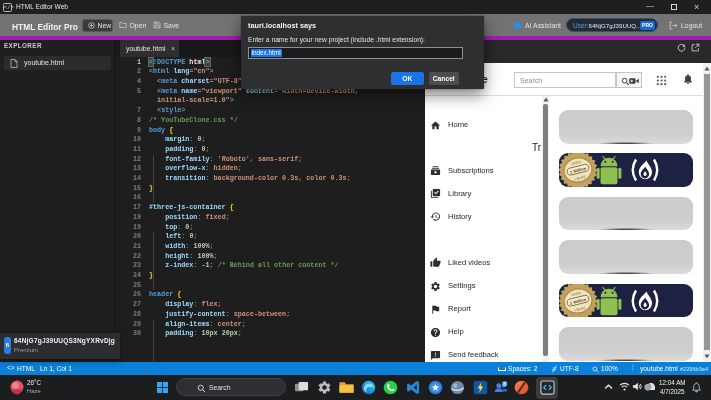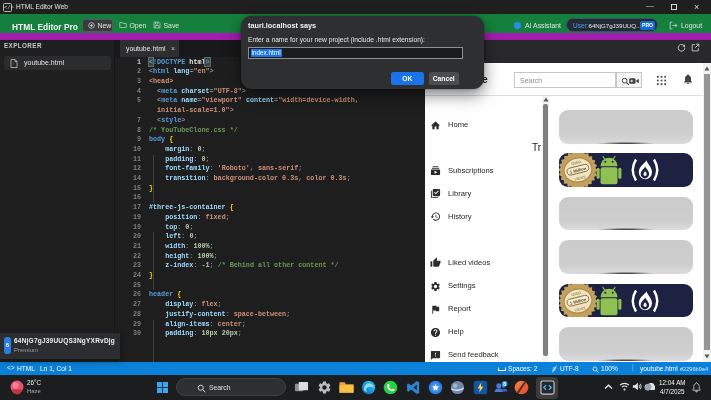--- a/index.html
+++ b/index.html
@@ -5,21 +5,21 @@
 *{margin:0;padding:0;box-sizing:border-box}
 html,body{width:711px;height:400px;overflow:hidden;background:#000;font-family:"Liberation Sans",sans-serif}
 #app{position:relative;width:711px;height:400px;overflow:hidden}
 .abs{position:absolute}
 
 #titlebar{left:0;top:0;width:711px;height:14px;background:#1f1f1f;color:#ddd}
 #titlebar .t{position:absolute;left:16px;top:3px;font-size:6.6px;color:#e5e5e5}
 #tbicon{left:3px;top:2.5px;width:9px;height:9px;border:1px solid #b9b9b9;border-radius:1.5px;color:#cfcfcf;font-size:5.5px;line-height:7px;text-align:center;font-family:"Liberation Mono",monospace}
 .wc{color:#d5d5d5;font-size:8px}
 
-#toolbar{left:0;top:14px;width:711px;height:26px;background:#15803d;border-bottom:7px solid #a21caf}
+#toolbar{left:0;top:14px;width:711px;height:26px;background:#737373;border-bottom:4px solid #a21caf}
 #toolbar .brand{position:absolute;left:12px;top:8px;font-size:8.4px;font-weight:bold;color:#f2f2f2}
 .tbtn{position:absolute;top:4.5px;height:13.5px;font-size:6.9px;color:#e3e3e3;display:flex;align-items:center}
 #btn-new{left:82px;width:31px;background:#3a3b3d;border:1px solid #58595b;border-radius:3px;padding-left:5px}
 
 #explorer{left:0;top:40px;width:115px;height:322px;background:#1f1f20;border-right:1px solid #151515}
 #explorer .hd{position:absolute;left:4px;top:2px;font-size:6.3px;font-weight:bold;letter-spacing:.4px;color:#c9c9c9}
 #filerow{position:absolute;left:4px;top:16px;width:107px;height:14px;background:#2b2c2e;border-radius:2px}
 #filerow .nm{position:absolute;left:20px;top:3px;font-size:7px;color:#e2e2e2}
 
 #tabbar{left:115px;top:40px;width:310px;height:17px;background:#18181a}
@@ -49,21 +49,21 @@
 .sbrow .tx{position:absolute;left:18px;top:0.8px;font-size:7.6px;color:#262626}
 .thumb{position:absolute;left:134px;width:133.5px;height:33.5px;border-radius:9px}
 .gthumb{background:radial-gradient(27% 3.2px at 50% 100.5%, rgba(50,50,50,.85) 25%, rgba(100,100,100,.35) 62%, rgba(205,205,205,0) 82%),linear-gradient(180deg,#cbcbcb 0%,#cecece 72%,#dbdbdb 100%)}
 .bthumb{background:#1d2142}
 
 #isb{position:absolute;left:117px;top:33px;width:7px;height:266px;background:#f3f3f3}
 #isb .th{position:absolute;left:1px;top:8px;width:5px;height:252px;background:#7f7f7f;border-radius:2px}
 #osb{position:absolute;left:278px;top:-6px;width:8px;height:305px;background:#f1f1f1}
 #osb .th{position:absolute;left:1px;top:17px;width:6px;height:276px;background:#969696}
 
-#dialog{left:241px;top:16px;width:243px;height:73px;background:#2e2f31;box-shadow:0 6px 16px rgba(0,0,0,.5),0 0 2px rgba(0,0,0,.4);z-index:60;border-radius:11px}
+#dialog{left:241px;top:16px;width:243px;height:73px;background:#2e2f31;box-shadow:0 6px 16px rgba(0,0,0,.5),0 0 2px rgba(0,0,0,.4);z-index:60;border-radius:1px}
 #dialog .ttl{position:absolute;left:7px;top:5px;font-size:7.3px;font-weight:bold;color:#f2f2f2}
 #dialog .msg{position:absolute;left:7px;top:19.5px;font-size:6.7px;color:#e6e6e6}
 #dinput{position:absolute;left:7px;top:30.5px;width:215px;height:12px;background:#1b1c1e;border:1px solid #8f8f8f}
 #dinput .sel{position:absolute;left:1.5px;top:1.5px;height:8px;background:#1a73e8;color:#fff;font-size:6.4px;line-height:8px;padding:0 1px}
 .dbtn{position:absolute;top:55.5px;height:13px;border-radius:2.5px;color:#fff;font-size:6.7px;font-weight:bold;text-align:center;line-height:13px}
 #dok{left:149.5px;width:33.5px;background:#1a73e8}
 #dcancel{left:187.5px;width:30.5px;background:#4c4d4f}
 
 #ucard{left:0;top:333px;width:120px;height:26px;background:#2c2d30;box-shadow:0 2px 6px rgba(0,0,0,.4);z-index:40}
 #ucard .pill{position:absolute;left:4px;top:3.5px;width:7px;height:17px;background:#2a7de1;border-radius:3px;color:#fff;font-size:6px;font-weight:bold;text-align:center;line-height:17px}
@@ -126,30 +126,30 @@
   <div id="tabbar" class="abs">
     <div id="tab1">
         <span class="nm">youtube.html</span>
         <span class="x">×</span>
       </div>
   </div>
   <div id="editor" class="abs">
     <div id="code">
 <div class="r"><span class="n act">1</span><span class="g"></span><span class="blu"><span class="bm">&lt;</span>!DOCTYPE</span><span class="wht"> html</span><span class="blu bm">&gt;</span></div>
 <div class="r"><span class="n">2</span><span class="g"></span><span class="pun">&lt;</span><span class="blu">html</span> <span class="lb">lang</span><span class="pun">=</span><span class="org">"en"</span><span class="pun">&gt;</span></div>
-<div class="r"><span class="n">3</span><span class="g"></span><span class="org">&lt;head&gt;</span></div>
 <div class="r"><span class="n">4</span><span class="g"></span>  <span class="pun">&lt;</span><span class="blu">meta</span> <span class="lb">charset</span><span class="pun">=</span><span class="org">"UTF-8"</span><span class="pun">&gt;</span></div>
 <div class="r"><span class="n">5</span><span class="g"></span>  <span class="pun">&lt;</span><span class="blu">meta</span> <span class="lb">name</span><span class="pun">=</span><span class="org">"viewport"</span> <span class="lb">content</span><span class="pun">=</span><span class="org">"width=device-width,</span></div>
 <div class="r"><span class="n"></span><span class="g"></span>  <span class="org">initial-scale=1.0"</span><span class="pun">&gt;</span></div>
 <div class="r"><span class="n">7</span><span class="g"></span>  <span class="pun">&lt;</span><span class="blu">style</span><span class="pun">&gt;</span></div>
 <div class="r"><span class="n">8</span><span class="g"></span><span class="grn">/* YouTubeClone.css */</span></div>
 <div class="r"><span class="n">9</span><span class="g"></span><span class="blu">body</span> <span class="gold">{</span></div>
 <div class="r"><span class="n">10</span><span class="g"></span>    <span class="lb">margin</span><span class="pun">:</span> <span class="num">0</span><span class="pun">;</span></div>
 <div class="r"><span class="n">11</span><span class="g"></span>    <span class="lb">padding</span><span class="pun">:</span> <span class="num">0</span><span class="pun">;</span></div>
 <div class="r"><span class="n">12</span><span class="g"></span>    <span class="lb">font-family</span><span class="pun">:</span> <span class="org">'Roboto'</span><span class="pun">,</span> <span class="org">sans-serif</span><span class="pun">;</span></div>
+<div class="r"><span class="n">13</span><span class="g"></span>    <span class="lb">overflow-x</span><span class="pun">:</span> <span class="org">hidden</span><span class="pun">;</span></div>
 <div class="r"><span class="n">14</span><span class="g"></span>    <span class="lb">transition</span><span class="pun">:</span> <span class="org">background-color 0.3s</span><span class="pun">,</span> <span class="org">color 0.3s</span><span class="pun">;</span></div>
 <div class="r"><span class="n">15</span><span class="g"></span><span class="gold">}</span></div>
 <div class="r"><span class="n">16</span><span class="g"></span></div>
 <div class="r"><span class="n">17</span><span class="g"></span><span class="lb">#three-js-container</span> <span class="gold">{</span></div>
 <div class="r"><span class="n">19</span><span class="g"></span>    <span class="lb">position</span><span class="pun">:</span> <span class="org">fixed</span><span class="pun">;</span></div>
 <div class="r"><span class="n">19</span><span class="g"></span>    <span class="lb">top</span><span class="pun">:</span> <span class="num">0</span><span class="pun">;</span></div>
 <div class="r"><span class="n">20</span><span class="g"></span>    <span class="lb">left</span><span class="pun">:</span> <span class="num">0</span><span class="pun">;</span></div>
 <div class="r"><span class="n">21</span><span class="g"></span>    <span class="lb">width</span><span class="pun">:</span> <span class="num">100%</span><span class="pun">;</span></div>
 <div class="r"><span class="n">22</span><span class="g"></span>    <span class="lb">height</span><span class="pun">:</span> <span class="num">100%</span><span class="pun">;</span></div>
 <div class="r"><span class="n">23</span><span class="g"></span>    <span class="lb">z-index</span><span class="pun">:</span> <span class="num">-1</span><span class="pun">;</span> <span class="grn">/* Behind all other content */</span></div>

